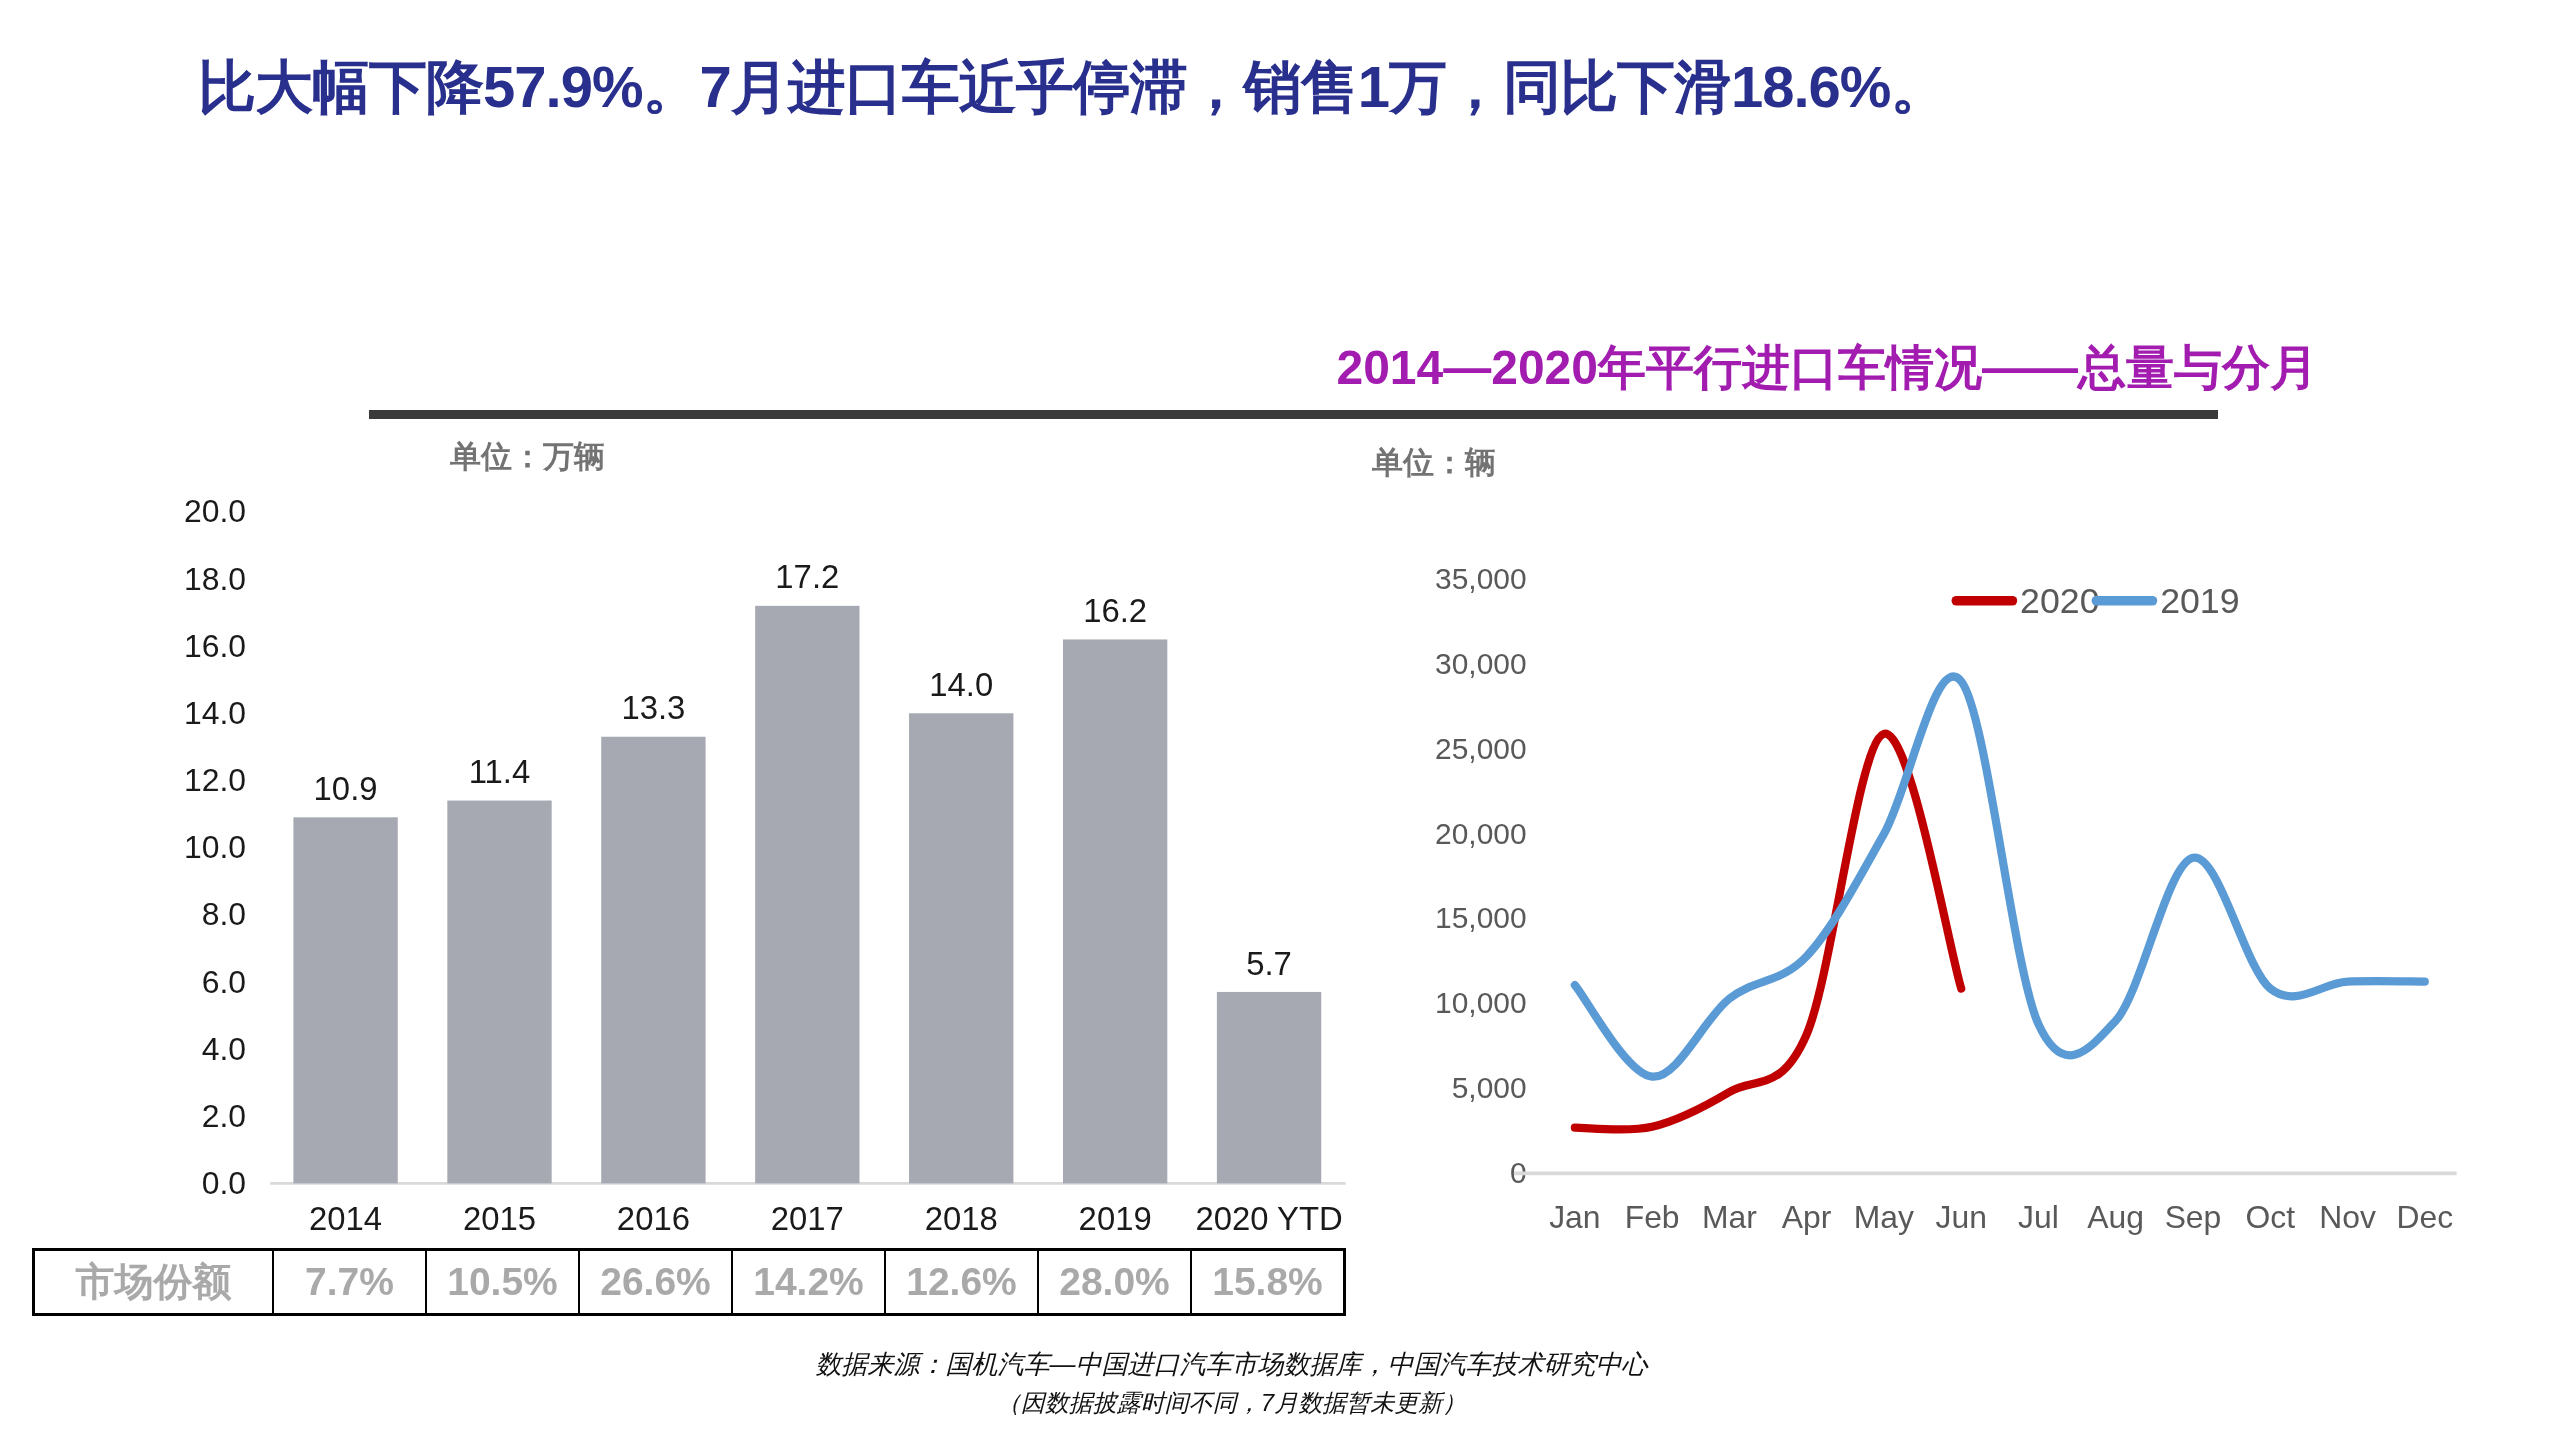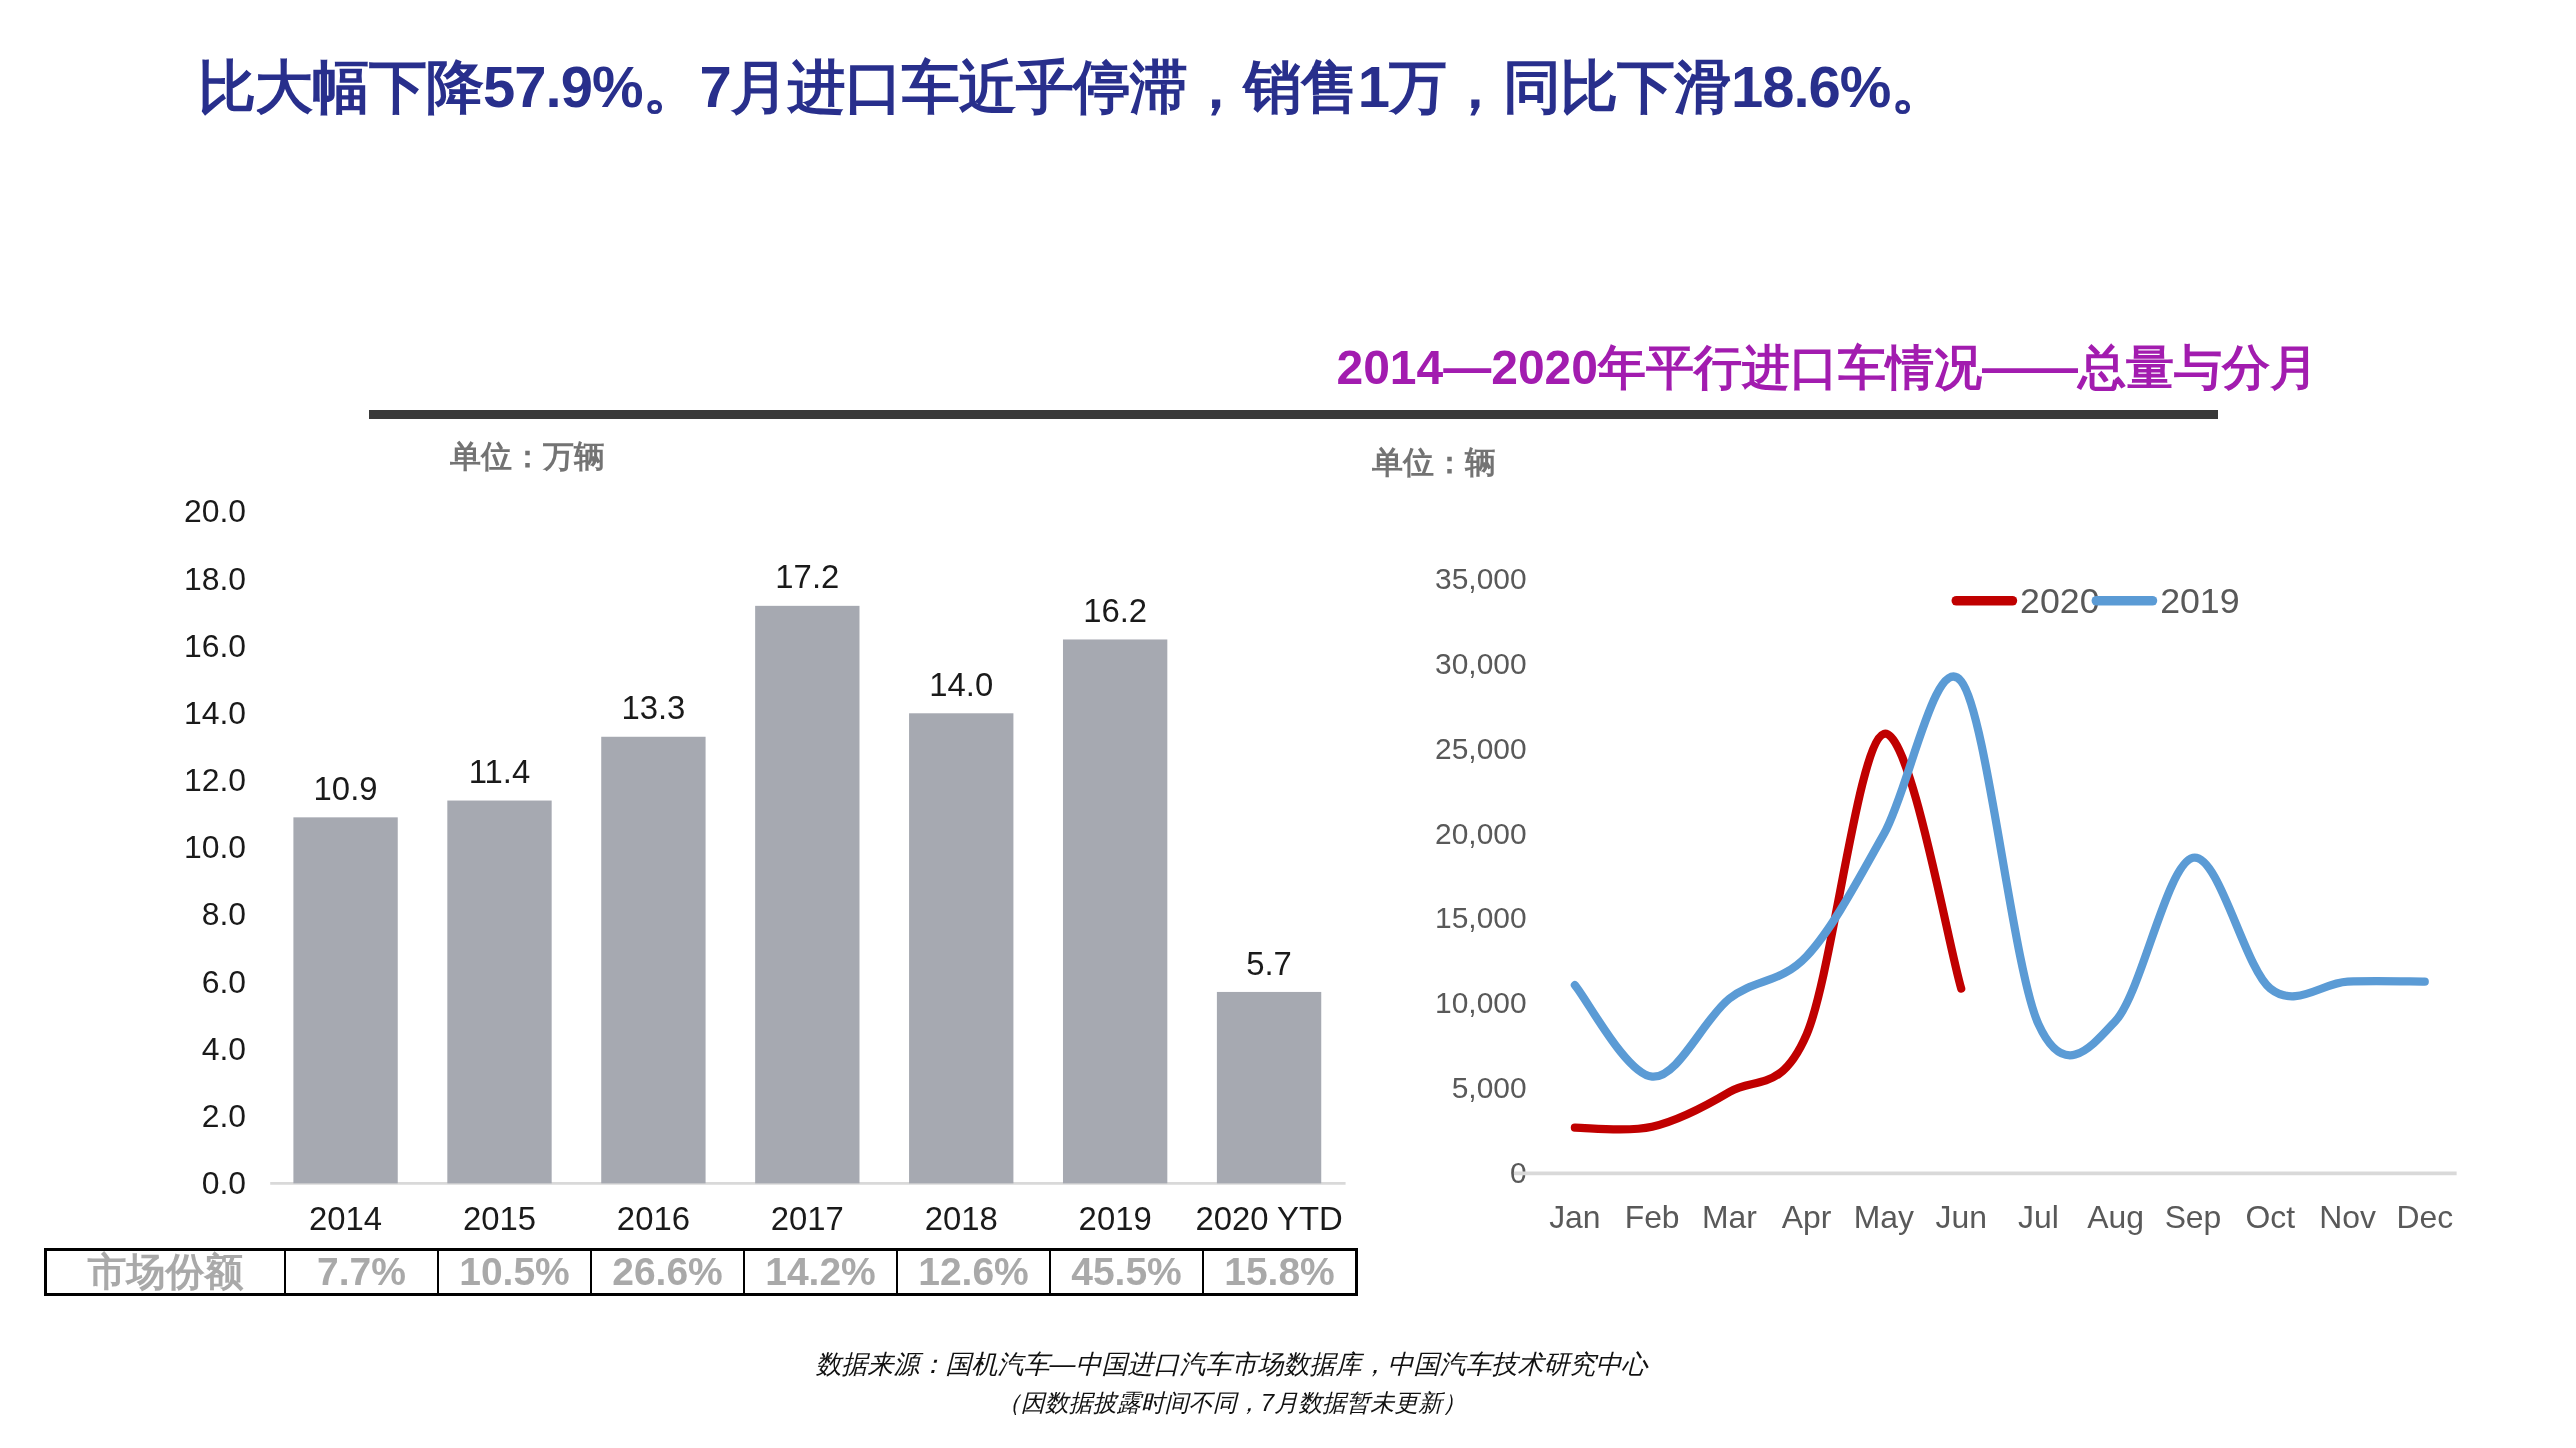--- a/index.html
+++ b/index.html
@@ -15,22 +15,22 @@
   .divider{position:absolute;left:369px;top:410px;width:1849px;height:8.7px;background:#3a3a3a;}
 
   .unit-label{position:absolute;font-size:31px;font-weight:600;color:#737373;white-space:nowrap;}
   #left-unit{left:450px;top:436px;}
   #right-unit{left:1372px;top:442px;}
 
   #bar-svg{position:absolute;left:19.3px;top:478px;width:1372px;height:773px;}
   #line-svg{position:absolute;left:1430px;top:536px;width:1101px;height:763px;}
   svg text{font-family:"Liberation Sans","DejaVu Sans",sans-serif;}
 
-  .share-table{position:absolute;left:32px;top:1248px;width:1314px;height:48px;
-               display:flex;border:3.9px solid #000;box-sizing:border-box;background:#fff;margin-left:12px;}
+  .share-table{position:absolute;left:32px;top:1248px;width:1314px;height:68px;
+               display:flex;border:3.9px solid #000;box-sizing:border-box;background:#fff;}
   .share-table .cell{display:flex;align-items:center;justify-content:center;
                      font-size:39px;font-weight:700;color:#a9a9a9;box-sizing:border-box;}
   .share-table .label-cell{flex:0 0 237px;}
   .share-table .value-cell{flex:1;border-left:2.9px solid #000;}
 
   .footer{position:absolute;left:536px;top:1345px;width:1391px;text-align:center;color:#111111;font-style:italic;}
   .footer .src{font-size:26px;line-height:39px;white-space:nowrap;}
   .footer .note{font-size:24px;line-height:37px;white-space:nowrap;}
 </style>
 </head>
@@ -113,21 +113,21 @@
       <text x="756" y="80" font-size="37" fill="#595959">2019</text>
     </svg>
 
   <div class="share-table">
     <div class="cell label-cell">市场份额</div>
     <div class="cell value-cell">7.7%</div>
     <div class="cell value-cell">10.5%</div>
     <div class="cell value-cell">26.6%</div>
     <div class="cell value-cell">14.2%</div>
     <div class="cell value-cell">12.6%</div>
-    <div class="cell value-cell">45.5%</div>
+    <div class="cell value-cell">28.0%</div>
     <div class="cell value-cell">15.8%</div>
   </div>
 
   <div class="footer">
     <div class="src">数据来源：国机汽车—中国进口汽车市场数据库，中国汽车技术研究中心</div>
     <div class="note">（因数据披露时间不同，7月数据暂未更新）</div>
   </div>
 
 </div>
 

